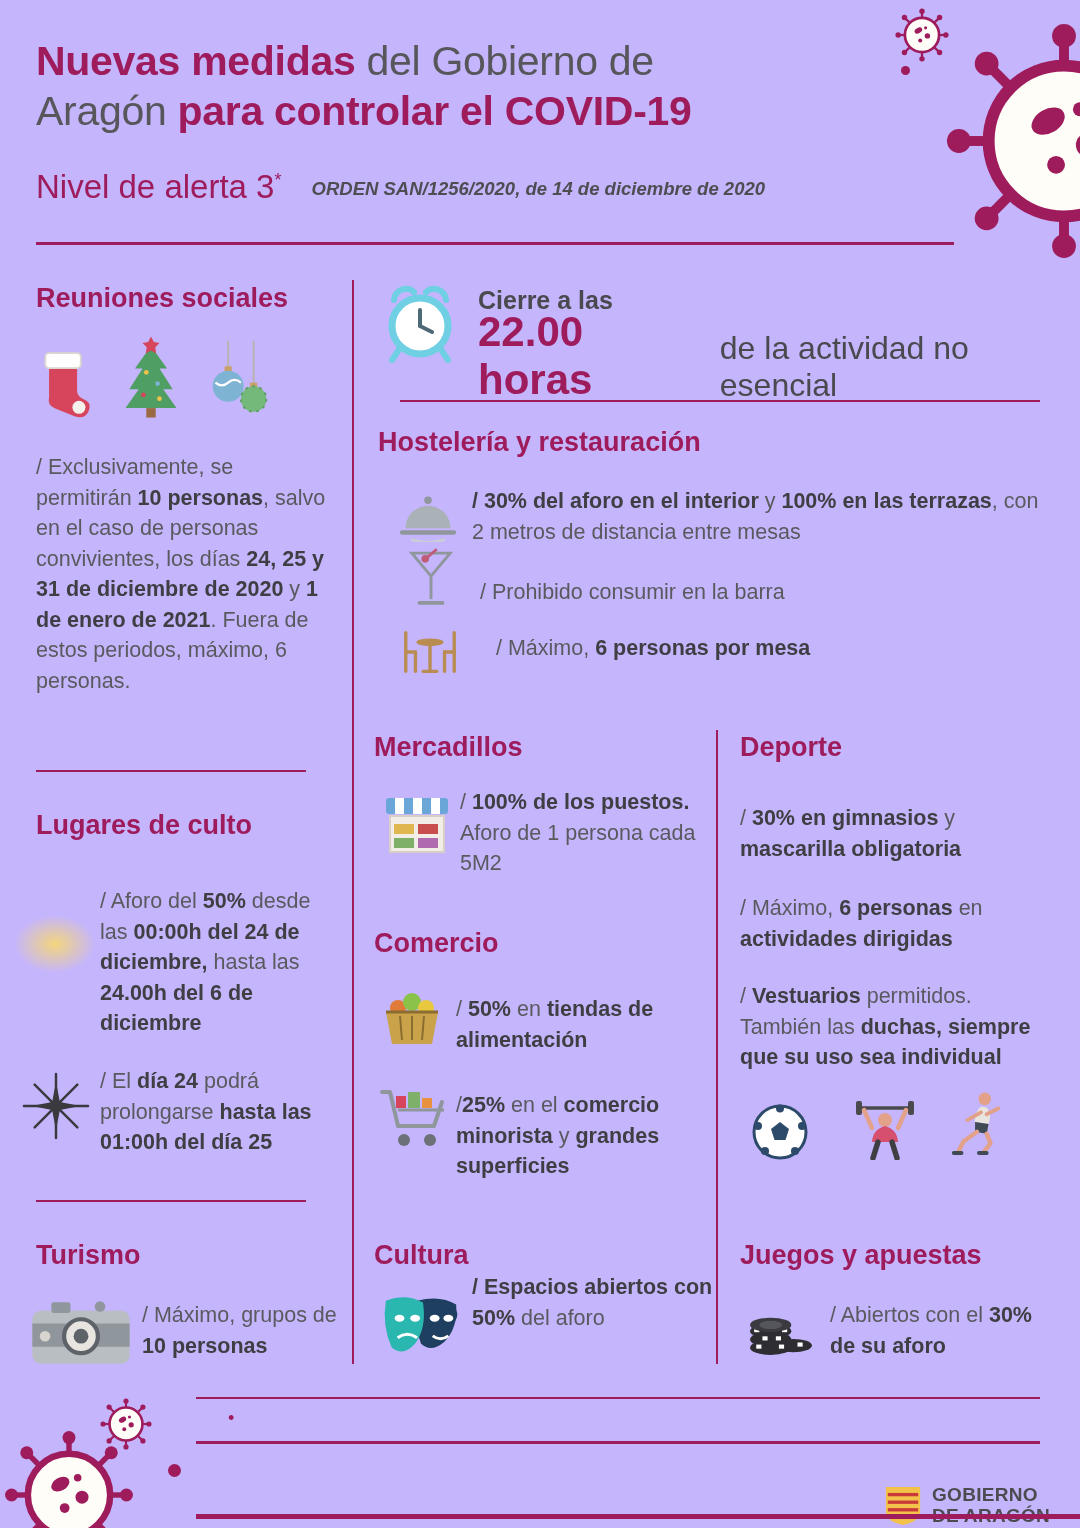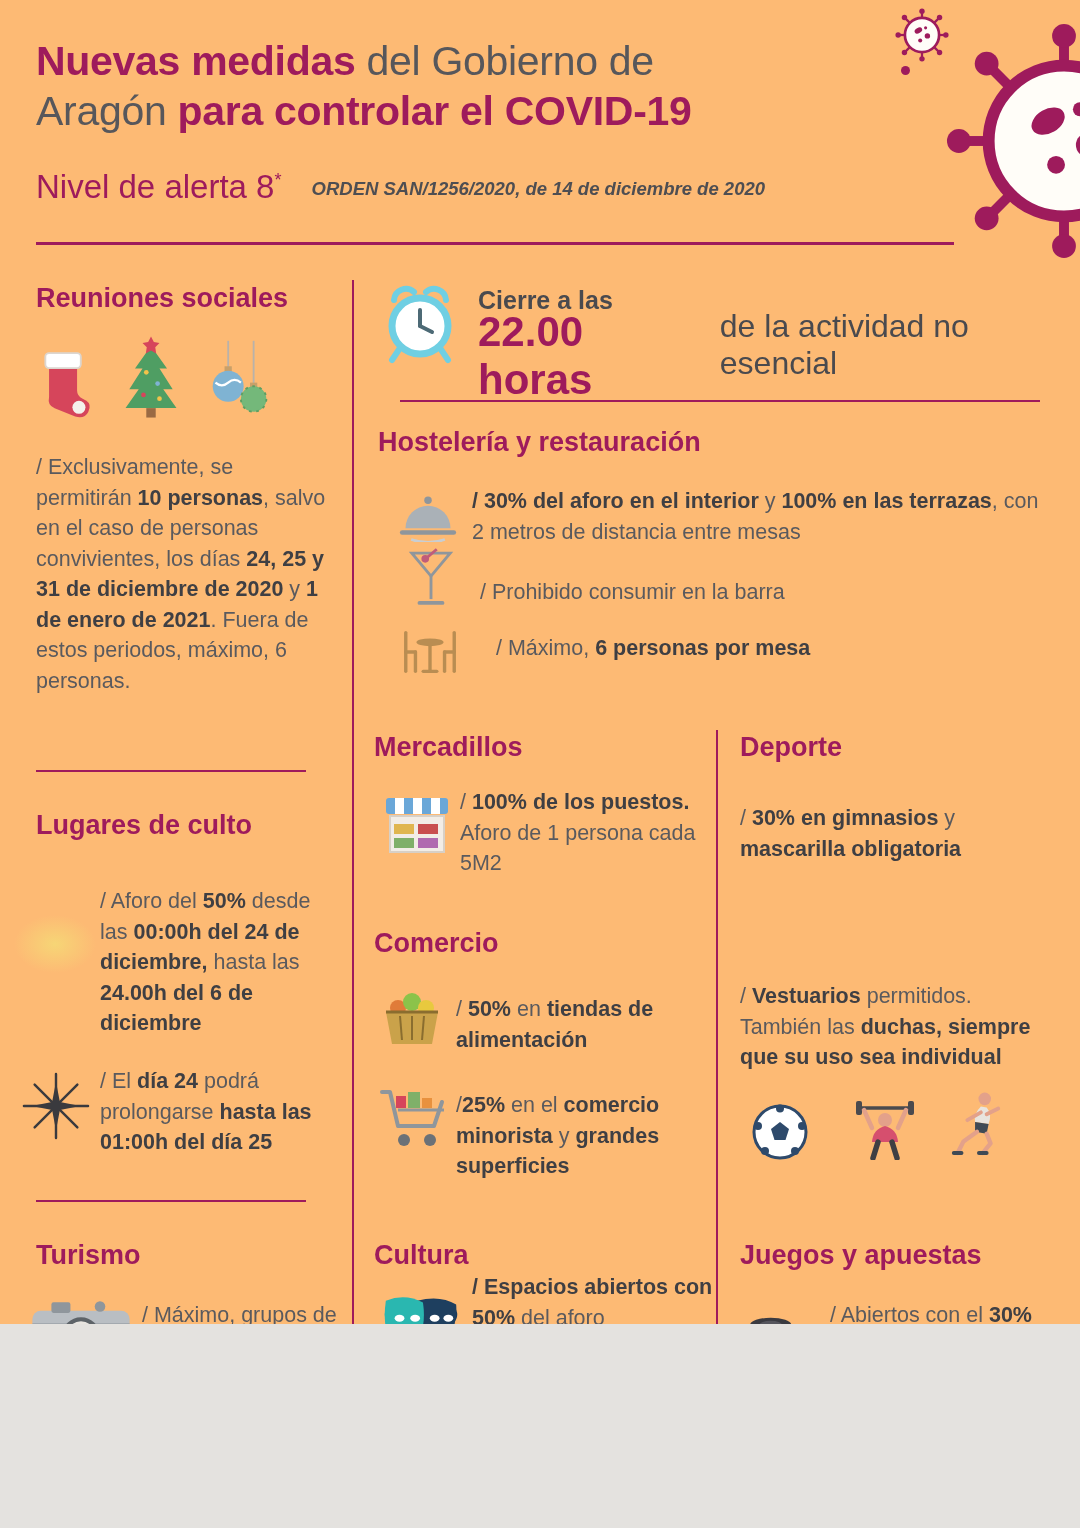--- a/index.html
+++ b/index.html
@@ -1,19 +1,19 @@
 <!DOCTYPE html>
 <html><head>
 <meta charset="utf-8">
 <style>
   * { margin:0; padding:0; box-sizing:border-box; }
   html,body { background:#e4e2df; }
   .page {
-    position:relative; width:1080px; height:1324px; margin:0 auto;
-    background:#fdba74; overflow:hidden; color:#5a5a5e;
+    position:relative; width:1080px; height:1528px; margin:0 auto;
+    background:#c4b5fd; overflow:hidden; color:#5a5a5e;
     font-family:"Liberation Sans", sans-serif;
   }
   .abs { position:absolute; }
   .accent { color:#9e1b5c; }
   .b { font-weight:700; }
   .body .b { color:#3f3f43; }
   .heading { position:absolute; font-size:27px; font-weight:700; color:#9e1b5c; }
   .body { position:absolute; font-size:21.5px; line-height:1.42; color:#5a5a5e; }
   .hr { position:absolute; background:#9e1b5c; }
   .dot { position:absolute; border-radius:50%; background:#9e1b5c; }
@@ -42,21 +42,21 @@
   #hr-l2 { left:36px; top:1200px; width:270px; height:2px; }
   #turismo-h { left:36px; top:1240px; }
   #camera { left:30px; top:1296px; width:102px; height:74px; }
   #turismo-text { left:142px; top:1300px; width:200px; }
 
   #vline1 { left:352px; top:280px; width:2px; height:1084px; }
   #vline2 { left:716px; top:730px; width:2px; height:634px; }
 
   #clock { left:380px; top:282px; width:80px; height:84px; }
   #cierre-intro { left:478px; top:286px; font-size:25px; font-weight:700; color:#4a4a4e; }
-  #cierre-line2 { left:478px; top:308px; display:flex; align-items:flex-start; gap:20px; }
+  #cierre-line2 { left:478px; top:308px; display:flex; align-items:flex-end; gap:20px; }
   #cierre-line2 .time { font-size:42px; font-weight:700; color:#9e1b5c; }
   #cierre-line2 .suffix { font-size:32px; font-weight:400; color:#4a4a4e; }
   #hr-top { left:400px; top:400px; width:640px; height:2px; }
 
   #host-h { left:378px; top:427px; }
   #cloche { left:398px; top:492px; width:60px; height:50px; }
   #host-i1 { left:472px; top:486px; width:578px; }
   #cocktail { left:408px; top:546px; width:46px; height:64px; }
   #host-i2 { left:480px; top:577px; width:500px; }
   #table { left:398px; top:626px; width:64px; height:50px; }
@@ -310,21 +310,21 @@
   </defs>
 </svg>
 
 <div class="page">
 
   <div class="abs" id="title">
     <div><span class="b accent">Nuevas medidas</span><span> del Gobierno de</span></div>
     <div><span>Aragón </span><span class="b accent">para controlar el COVID-19</span></div>
   </div>
   <div class="abs" id="alert-row">
-    <span class="alert"><span>Nivel de alerta 8</span><span class="star">*</span></span>
+    <span class="alert"><span>Nivel de alerta 3</span><span class="star">*</span></span>
     <span class="order">ORDEN SAN/1256/2020, de 14 de diciembre de 2020</span>
   </div>
   <div class="hr" id="hr-header"></div>
 
   <svg class="abs" id="virus-top-sm">
       <use href="#sym-virus" width="100%" height="100%"></use>
     </svg>
   <svg class="abs" id="virus-top-lg">
       <use href="#sym-virus" width="100%" height="100%"></use>
     </svg>
@@ -398,20 +398,21 @@
       <use href="#sym-basket" width="100%" height="100%"></use>
     </svg>
   <div class="body" id="com-i1"><span>/ </span><span class="b">50%</span><span> en </span><span class="b">tiendas de alimentación</span></div>
   <svg class="abs" id="cart">
       <use href="#sym-cart" width="100%" height="100%"></use>
     </svg>
   <div class="body" id="com-i2"><span>/</span><span class="b">25%</span><span> en el </span><span class="b">comercio minorista</span><span> y </span><span class="b">grandes superficies</span></div>
 
   <div class="heading" id="dep-h">Deporte</div>
   <div class="body" id="dep-i1"><span>/ </span><span class="b">30% en gimnasios</span><span> y </span><span class="b">mascarilla obligatoria</span></div>
+  <div class="body" id="dep-i2"><span>/ Máximo, </span><span class="b">6 personas</span><span> en </span><span class="b">actividades dirigidas</span></div>
   <div class="body" id="dep-i3"><span>/ </span><span class="b">Vestuarios</span><span> permitidos. También las </span><span class="b">duchas, siempre que su uso sea individual</span></div>
   <svg class="abs" id="ball">
       <use href="#sym-ball" width="100%" height="100%"></use>
     </svg>
   <svg class="abs" id="lifter">
       <use href="#sym-lifter" width="100%" height="100%"></use>
     </svg>
   <svg class="abs" id="runner">
       <use href="#sym-runner" width="100%" height="100%"></use>
     </svg>

